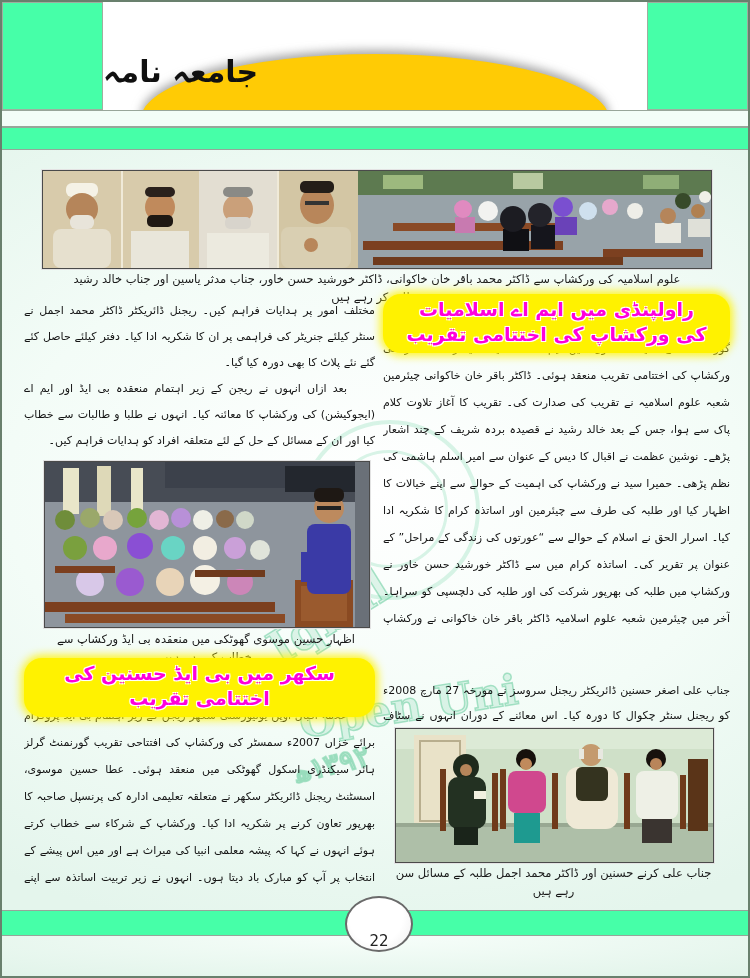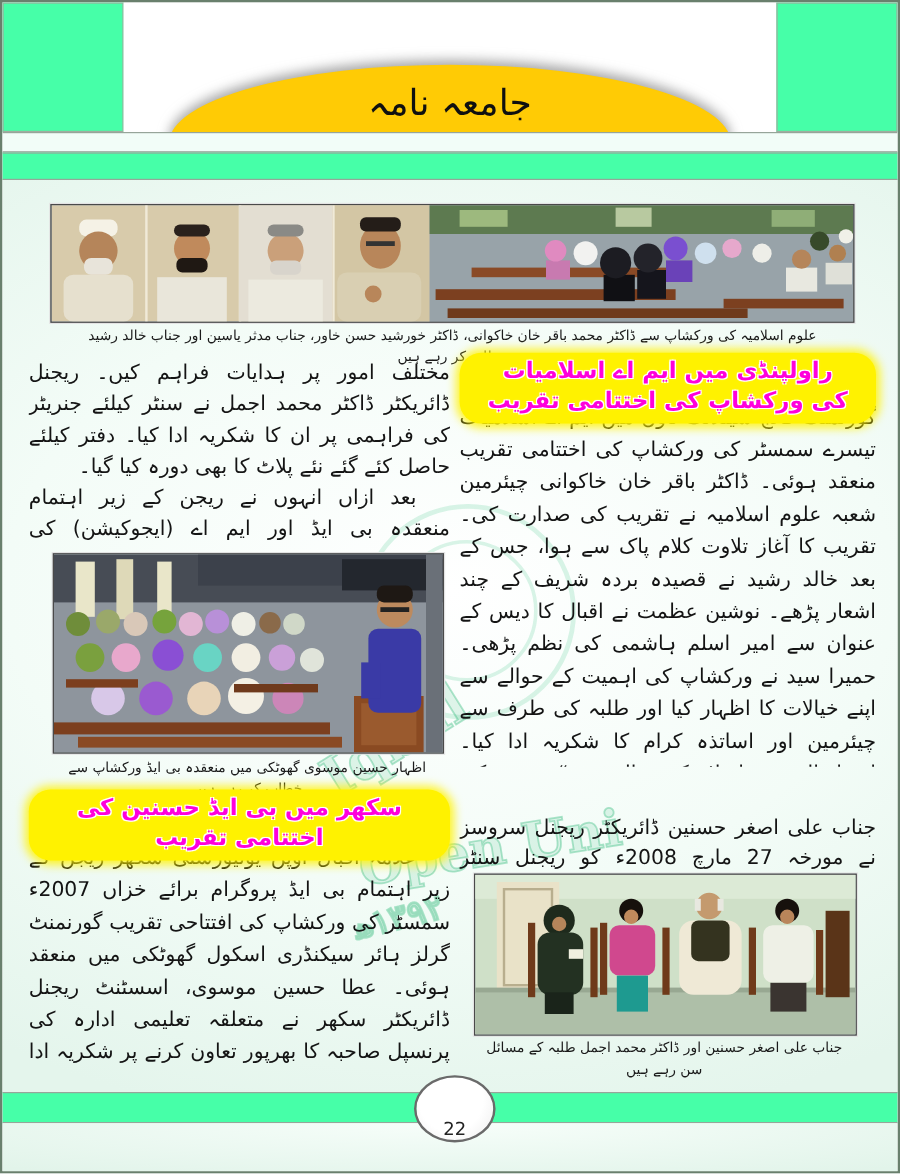--- a/index.html
+++ b/index.html
@@ -11,41 +11,41 @@
   .abs{position:absolute;}
   
   .hdr-block{position:absolute;top:0;height:108px;background:#46FFA8;border:1px solid #9fae9f;box-sizing:border-box;}
   .hdr-center{position:absolute;left:101px;top:0;width:544px;height:108px;background:#ffffff;overflow:hidden;}
   .dome{
     position:absolute;left:38px;top:52px;width:468px;height:130px;
     background:#FFCB05;border-radius:50%;
     filter:drop-shadow(0 -4px 5px rgba(110,110,110,.6));
   }
   .masthead-title{
-    position:absolute;left:0;right:0;top:66px;text-align:center;
-    font-size:30px;font-weight:normal;color:#101010;direction:rtl;letter-spacing:1px;
+    position:absolute;left:0;right:0;top:52px;text-align:left;
+    font-size:30px;font-weight:bold;color:#101010;direction:rtl;letter-spacing:1px;
   }
   .stripe{position:absolute;left:0;width:100%;box-sizing:border-box;border-top:1px solid #97a59a;border-bottom:1px solid #97a59a;}
   .stripe-pale{top:108px;height:17px;background:#f2fdf8;}
   .stripe-green{top:125px;height:23px;background:#46FFA8;}
   
   .content-bg{
     position:absolute;left:0;top:148px;width:100%;height:760px;
     background:radial-gradient(ellipse 90% 60% at 50% 45%, #ffffff 0%, #f3fcf7 55%, #e4f5ec 100%);
   }
   .wm{position:absolute;z-index:1;pointer-events:none;}
   .wm-ring{border-radius:50%;border:4px solid rgba(70,200,140,.20);}
   .wm-text{
     font-family:"DejaVu Serif",serif;font-weight:bold;
     color:rgba(60,190,130,.15);-webkit-text-stroke:1.5px rgba(60,190,130,.40);
     white-space:nowrap;
   }
   
   .urdu{direction:rtl;text-align:justify;color:#141414;}
-  .body-text{font-size:17px;line-height:27px;overflow:hidden;z-index:2;}
+  .body-text{font-size:11px;line-height:27px;overflow:hidden;z-index:2;}
   .body-text p{margin:0;}
   .body-text p.indent{text-indent:28px;}
   .caption{direction:rtl;text-align:center;font-size:11.5px;line-height:18px;color:#1a1a1a;z-index:2;}
   .headline-wrap{position:absolute;display:flex;justify-content:center;z-index:3;}
   .headline-blob{
     background:#FFF200;border-radius:18px;padding:3px 23px 6px;
     box-shadow:0 0 8px 3px rgba(255,242,0,.85);
   }
   .headline-text{
     direction:rtl;text-align:center;color:#FF00DC;font-weight:700;font-size:19px;line-height:25px;
@@ -193,21 +193,21 @@
       <rect x="202" y="20" width="5" height="10" fill="#e8e8e0"></rect>
       <rect x="170" y="38" width="52" height="62" rx="12" fill="#efe9d6"></rect>
       <rect x="180" y="38" width="32" height="34" rx="6" fill="#34331f"></rect>
 
       <circle cx="260" cy="30" r="10" fill="#17110d"></circle>
       <circle cx="260" cy="35" r="6" fill="#b9855a"></circle>
       <rect x="240" y="42" width="42" height="48" rx="8" fill="#eef0e6"></rect>
       <rect x="246" y="90" width="30" height="24" fill="#3a3430"></rect>
     </svg>
   </div>
-  <div class="abs caption" style="left:393px;top:862px;width:317px;">جناب علی اصغر حسنین اور ڈاکٹر محمد اجمل طلبہ کے مسائل سن رہے ہیں</div>
+  <div class="abs caption" style="left:393px;top:862px;width:317px;">جناب علی کرنے حسنین اور ڈاکٹر محمد اجمل طلبہ کے مسائل سن رہے ہیں</div>
 
   <div class="abs urdu body-text" style="left:22px;top:296px;width:351px;height:160px;line-height:26px;">
     <p>مختلف امور پر ہدایات فراہم کیں۔ ریجنل ڈائریکٹر ڈاکٹر محمد اجمل نے سنٹر کیلئے جنریٹر کی فراہمی پر ان کا شکریہ ادا کیا۔ دفتر کیلئے حاصل کئے گئے نئے پلاٹ کا بھی دورہ کیا گیا۔</p>
     <p class="indent">بعد ازاں انہوں نے ریجن کے زیر اہتمام منعقدہ بی ایڈ اور ایم اے (ایجوکیشن) کی ورکشاپ کا معائنہ کیا۔ انہوں نے طلبا و طالبات سے خطاب کیا اور ان کے مسائل کے حل کے لئے متعلقہ افراد کو ہدایات فراہم کیں۔</p>
 
   </div>
 
   <div class="photo" style="left:42px;top:459px;width:324px;height:165px;">
     <svg viewBox="0 0 324 165" preserveAspectRatio="none">
       <rect x="0" y="0" width="324" height="165" fill="#8e959d"></rect>

